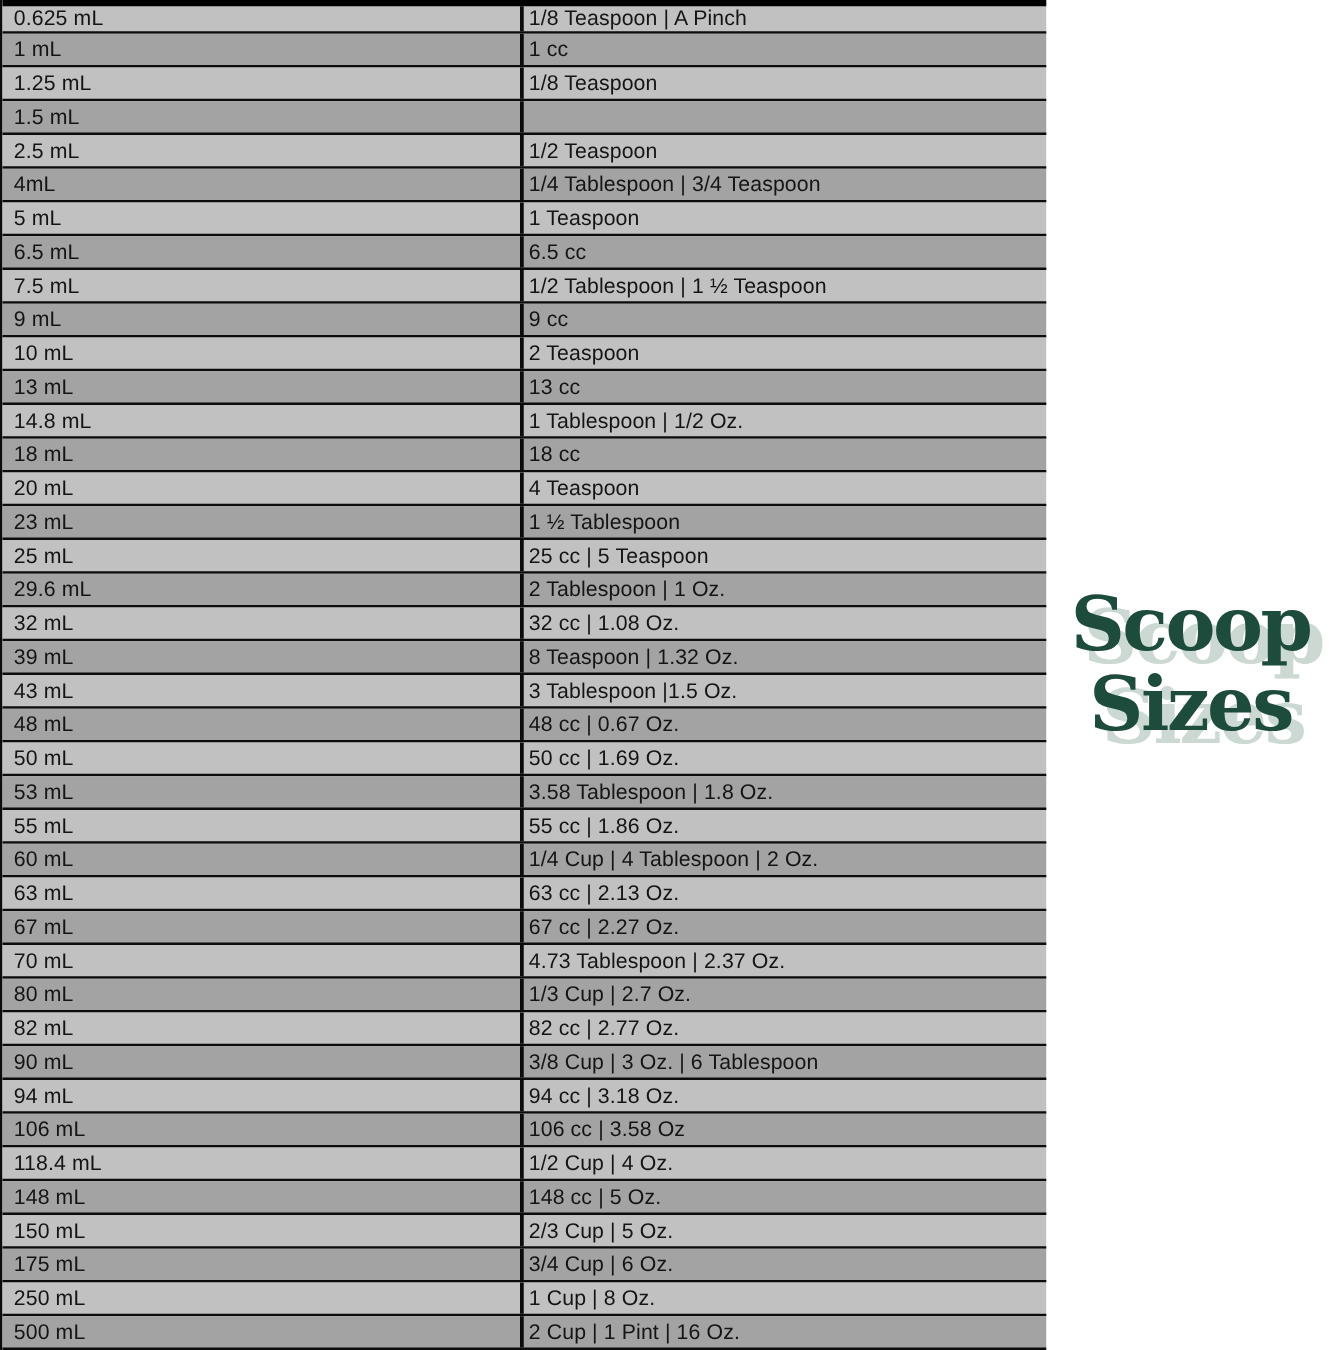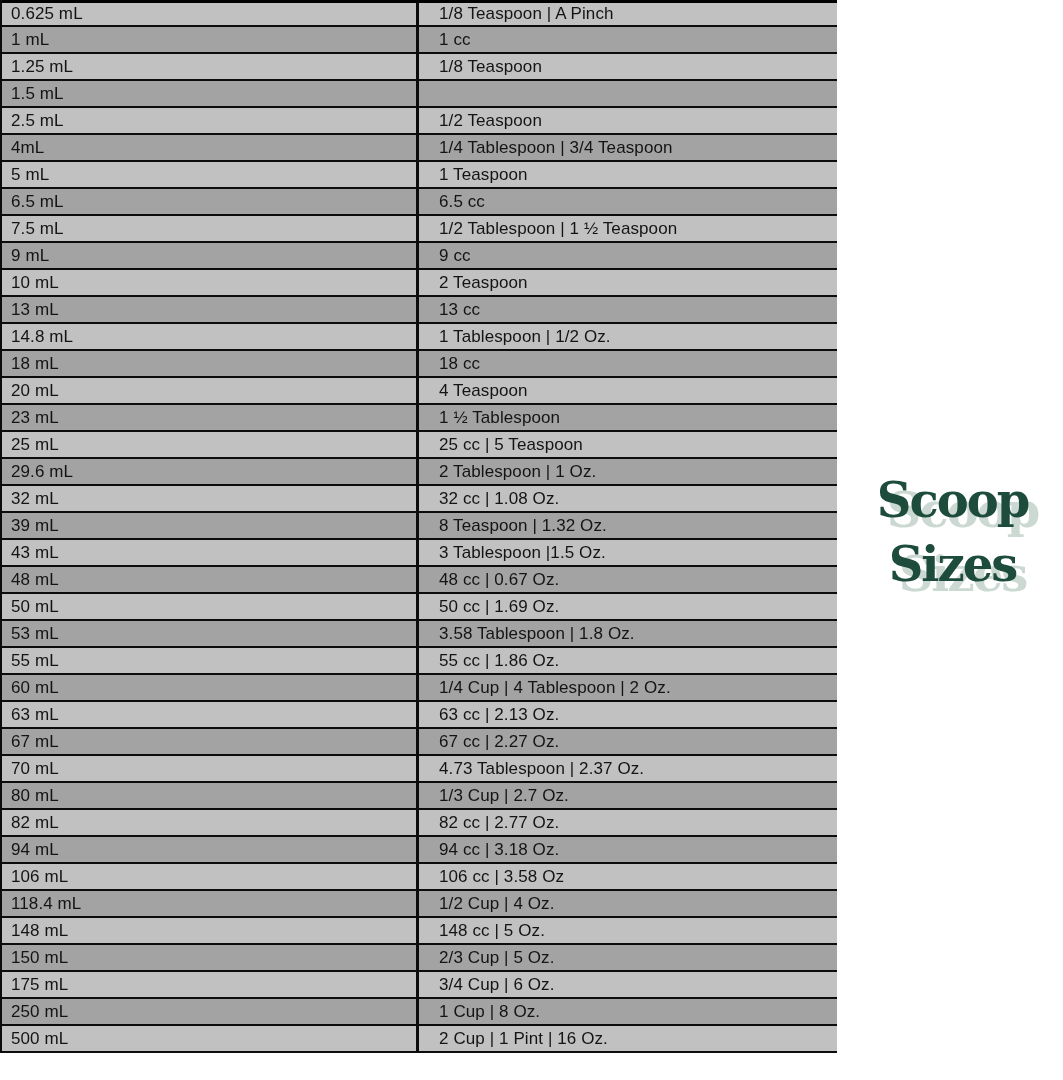--- a/index.html
+++ b/index.html
@@ -26,21 +26,21 @@
     box-sizing: border-box;
   }
   .row {
     display: flex;
     height: 27px;
     box-sizing: border-box;
     border-bottom: 2px solid #0c0c0c;
     background: #a3a3a3;
   }
   .row:first-child {
-    border-top: 3px solid #000000;
+    border-top: 5px solid #000000;
   }
   .row:nth-child(odd) {
     background: #c1c1c1;
   }
   .cell {
     display: flex;
     align-items: center;
     font-size: 17px;
     color: #141414;
     white-space: nowrap;
@@ -48,32 +48,32 @@
     box-sizing: border-box;
     letter-spacing: 0.1px;
   }
   .cell.ml {
     width: 417px;
     border-right: 3px solid #0c0c0c;
     padding-left: 9px;
   }
   .cell.equiv {
     flex: 1;
-    padding-left: 20px;
+    padding-left: 4px;
     border-radius: 11px;
   }
   .logo {
     position: absolute;
     left: 842px;
     top: 468px;
     width: 221px;
     text-align: center;
     font-family: "DejaVu Serif", serif;
     font-weight: bold;
-    font-size: 48px;
+    font-size: 60px;
     line-height: 64px;
     letter-spacing: -2px;
     color: #1e4c3c;
     text-shadow: 10px 10px 0 #ccd9d2;
     user-select: none;
   }
   .logo .logo-line {
     display: block;
   }
 </style>
@@ -230,20 +230,24 @@
   <div class="row">
     <div class="cell ml">80 mL</div>
     <div class="cell equiv">1/3 Cup | 2.7 Oz.</div>
   </div>
 
   <div class="row">
     <div class="cell ml">82 mL</div>
     <div class="cell equiv">82 cc | 2.77 Oz.</div>
   </div>
 
+  <div class="row">
+    <div class="cell ml">90 mL</div>
+    <div class="cell equiv">3/8 Cup | 3 Oz. | 6 Tablespoon</div>
+  </div>
 
   <div class="row">
     <div class="cell ml">94 mL</div>
     <div class="cell equiv">94 cc | 3.18 Oz.</div>
   </div>
 
   <div class="row">
     <div class="cell ml">106 mL</div>
     <div class="cell equiv">106 cc | 3.58 Oz</div>
   </div>

